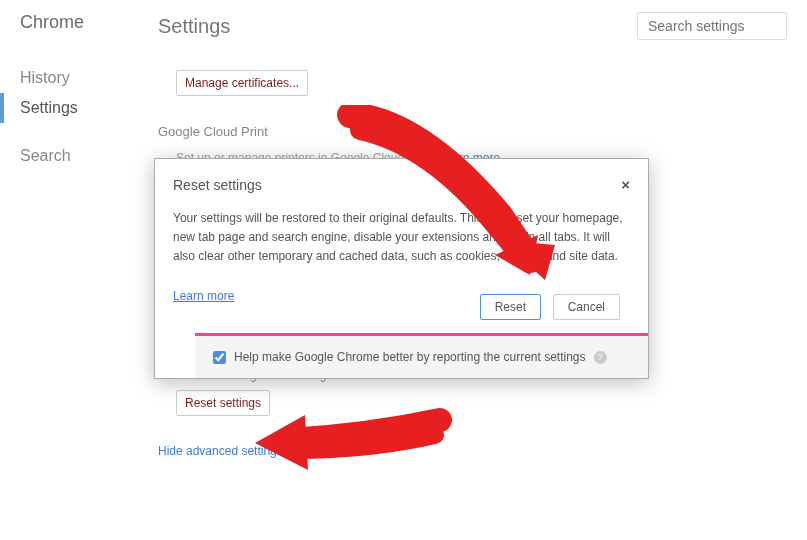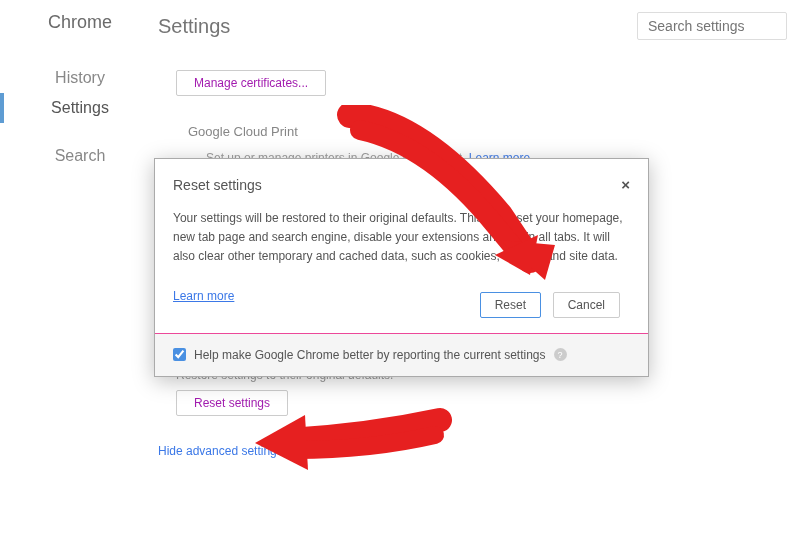--- a/index.html
+++ b/index.html
@@ -10,21 +10,20 @@
       background: #fff;
       width: 807px;
       height: 540px;
       overflow: hidden;
       position: relative;
     }
     .container { display: flex; }
     .sidebar {
       width: 140px;
       padding: 12px 0 0 20px;
-      text-align: center;
     }
     .brand {
       font-size: 18px;
       color: #6b6b6b;
       margin-bottom: 30px;
       font-weight: 400;
     }
     .nav-item {
       color: #888;
       font-size: 16px;
@@ -60,23 +59,23 @@
       font-size: 14px;
       color: #aaa;
       width: 150px;
       outline: none;
     }
     .section { margin-bottom: 28px; }
     .btn {
       display: inline-block;
       border: 1px solid #ccc;
       border-radius: 2px;
-      padding: 5px 17px;
-      font-size: 12px;
-      color: #a21caf;
+      padding: 5px 8px;
+      font-size: 12px;
+      color: #7f1d1d;
       background: #fff;
       cursor: pointer;
       font-family: inherit;
     }
     .section-title {
       font-size: 13px;
       color: #808080;
       margin-bottom: 12px;
       font-weight: 400;
     }
@@ -90,21 +89,21 @@
     .link {
       color: #3b78e7;
       text-decoration: underline;
       cursor: pointer;
     }
     .adv-link {
       color: #3b78e7;
       font-size: 12px;
       cursor: pointer;
     }
-    .dim-section { opacity: 0.95; margin-left: 30px; }
+    .dim-section { opacity: 0.95; }
 
     
     .dialog {
       position: absolute;
       left: 154px;
       top: 158px;
       width: 495px;
       background: #fff;
       border: 1px solid #aaa;
       box-shadow: 0 4px 20px rgba(0,0,0,0.25);
@@ -150,26 +149,27 @@
       padding: 5px 14px;
       color: #555;
     }
     .dialog-buttons .btn.reset-btn {
       border-color: #4a90e2;
       margin-right: 8px;
     }
     .dialog-footer {
       background: #f5f5f5;
       padding: 14px 18px;
-      border-top: 1px solid #ec4899;
+      border-top: 3px solid #ec4899;
       display: flex;
-      align-items: center;
+      align-items: flex-end;
       gap: 8px;
       font-size: 12px;
       color: #555;
+      margin-left: 40px;
     }
     .checkbox {
       width: 13px;
       height: 13px;
       accent-color: #4a90e2;
     }
     .help-icon {
       width: 13px;
       height: 13px;
       border-radius: 50%;

